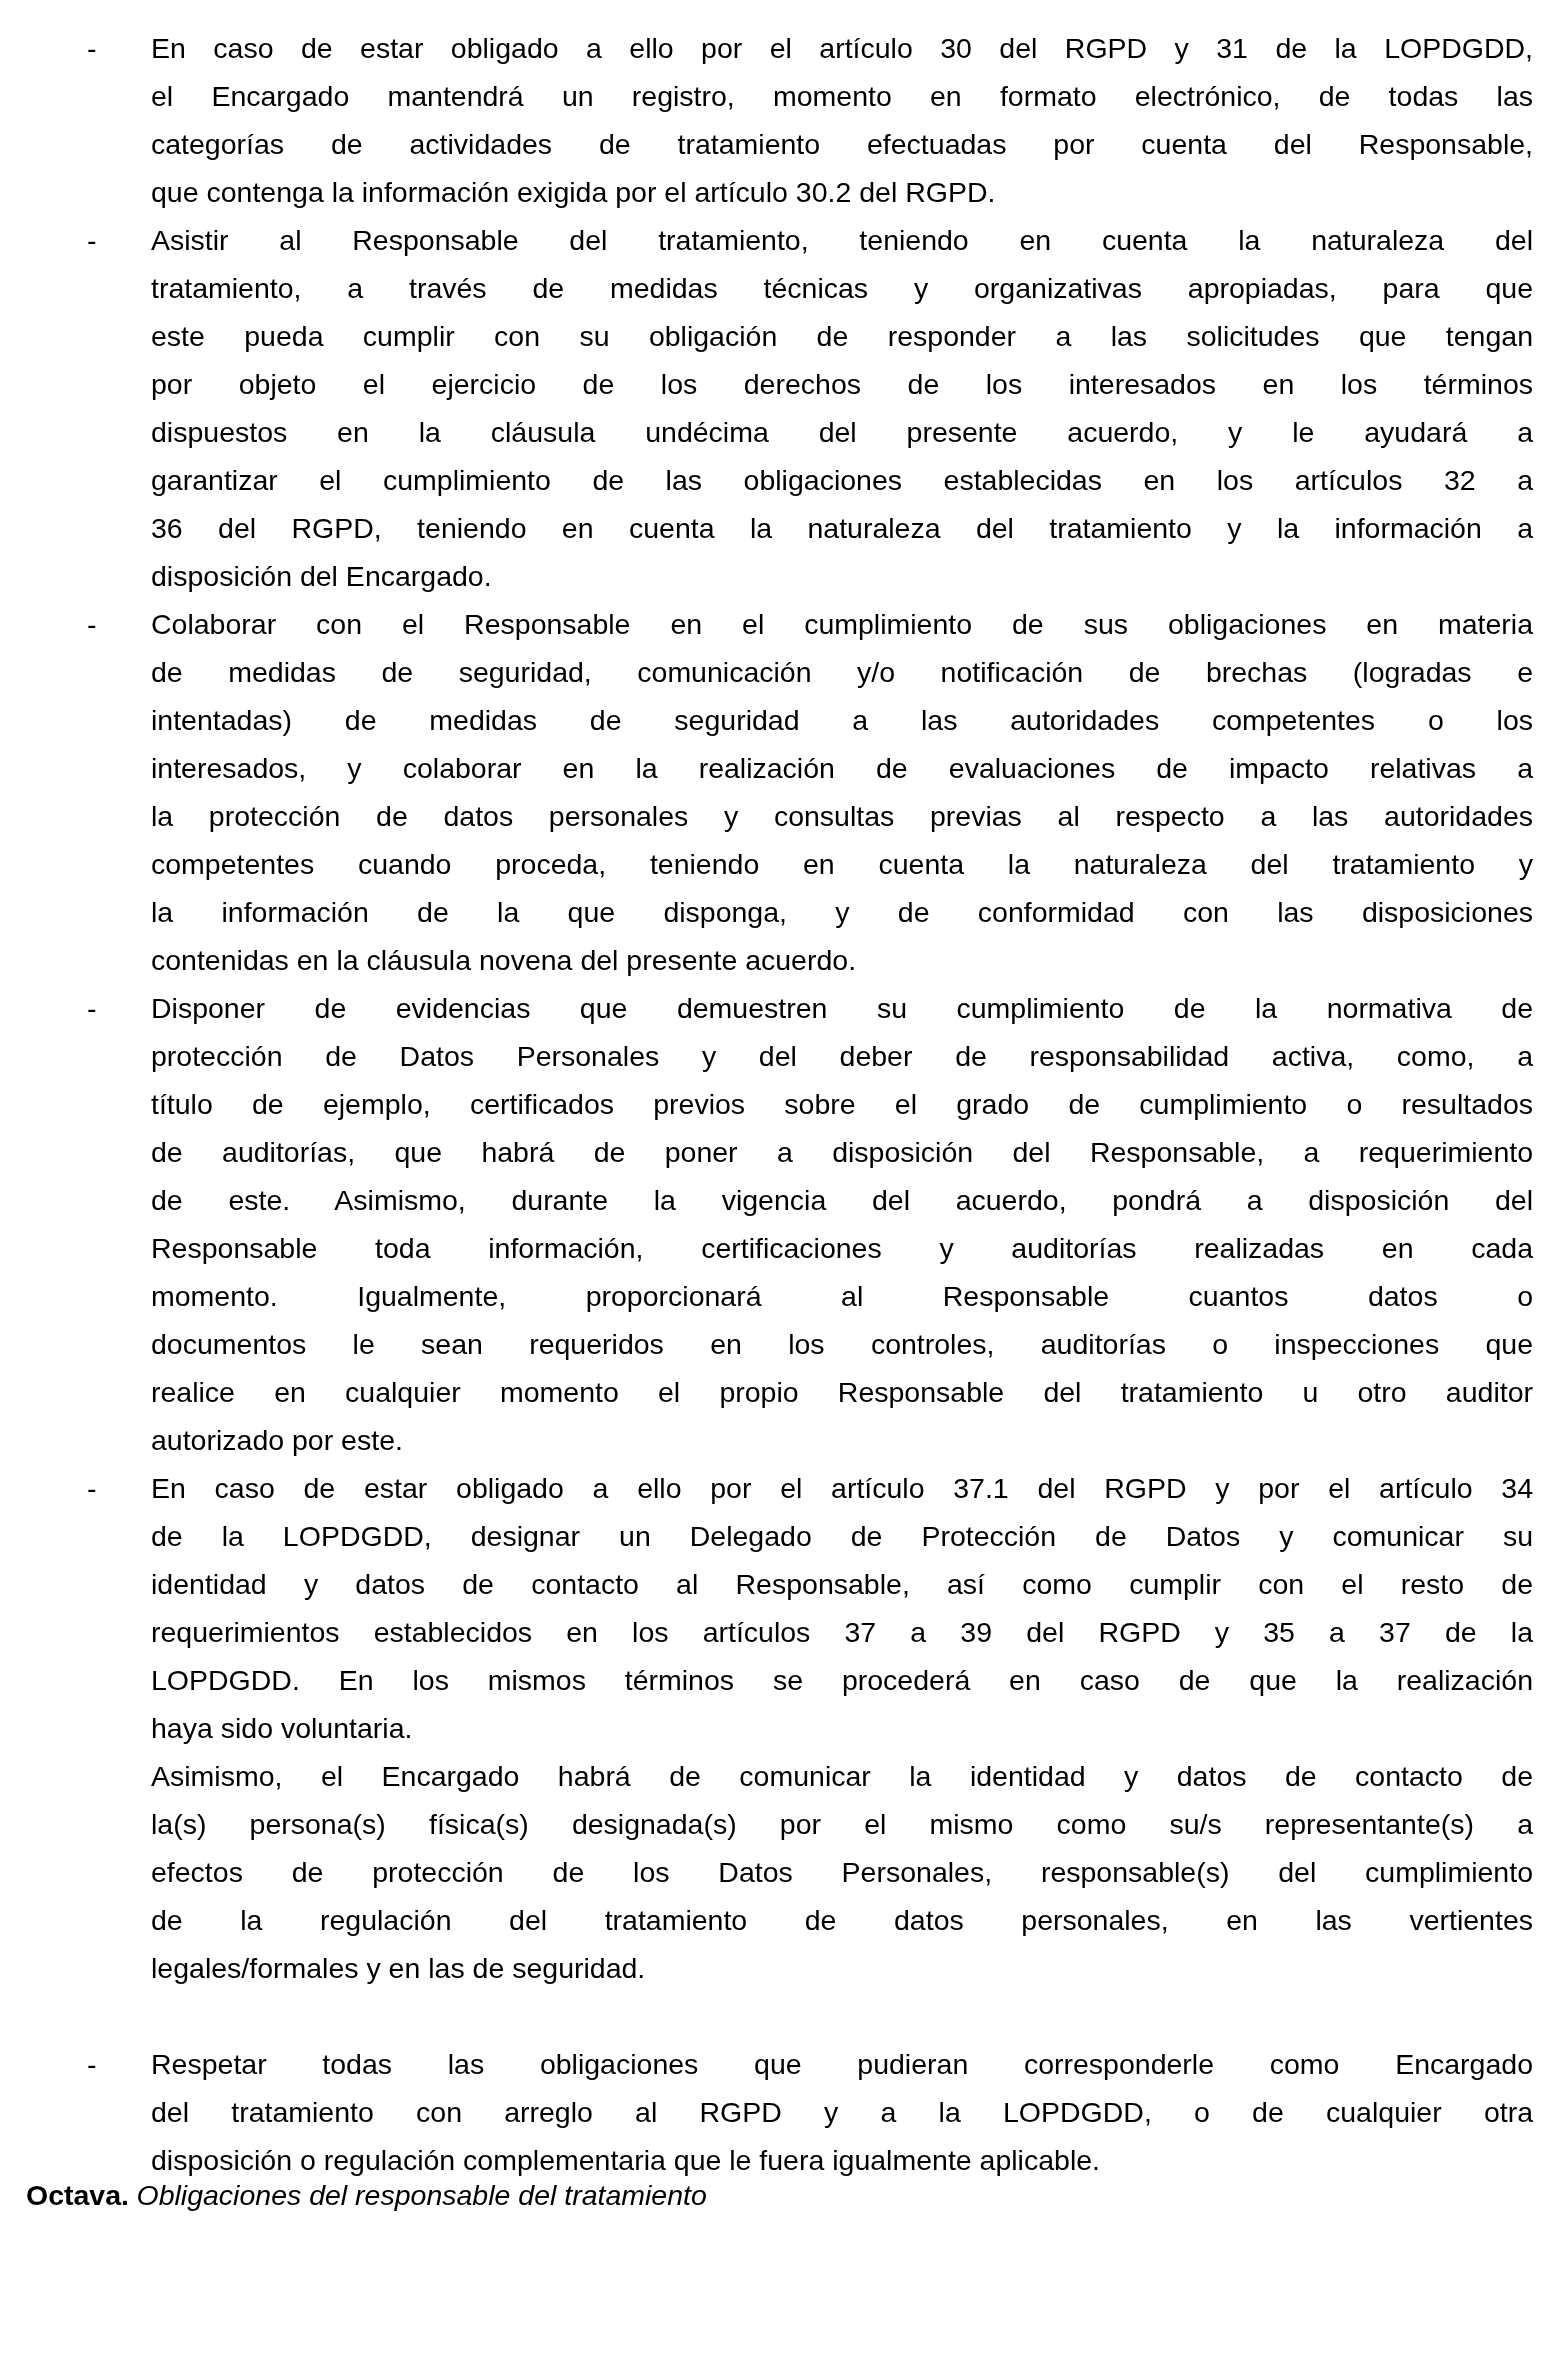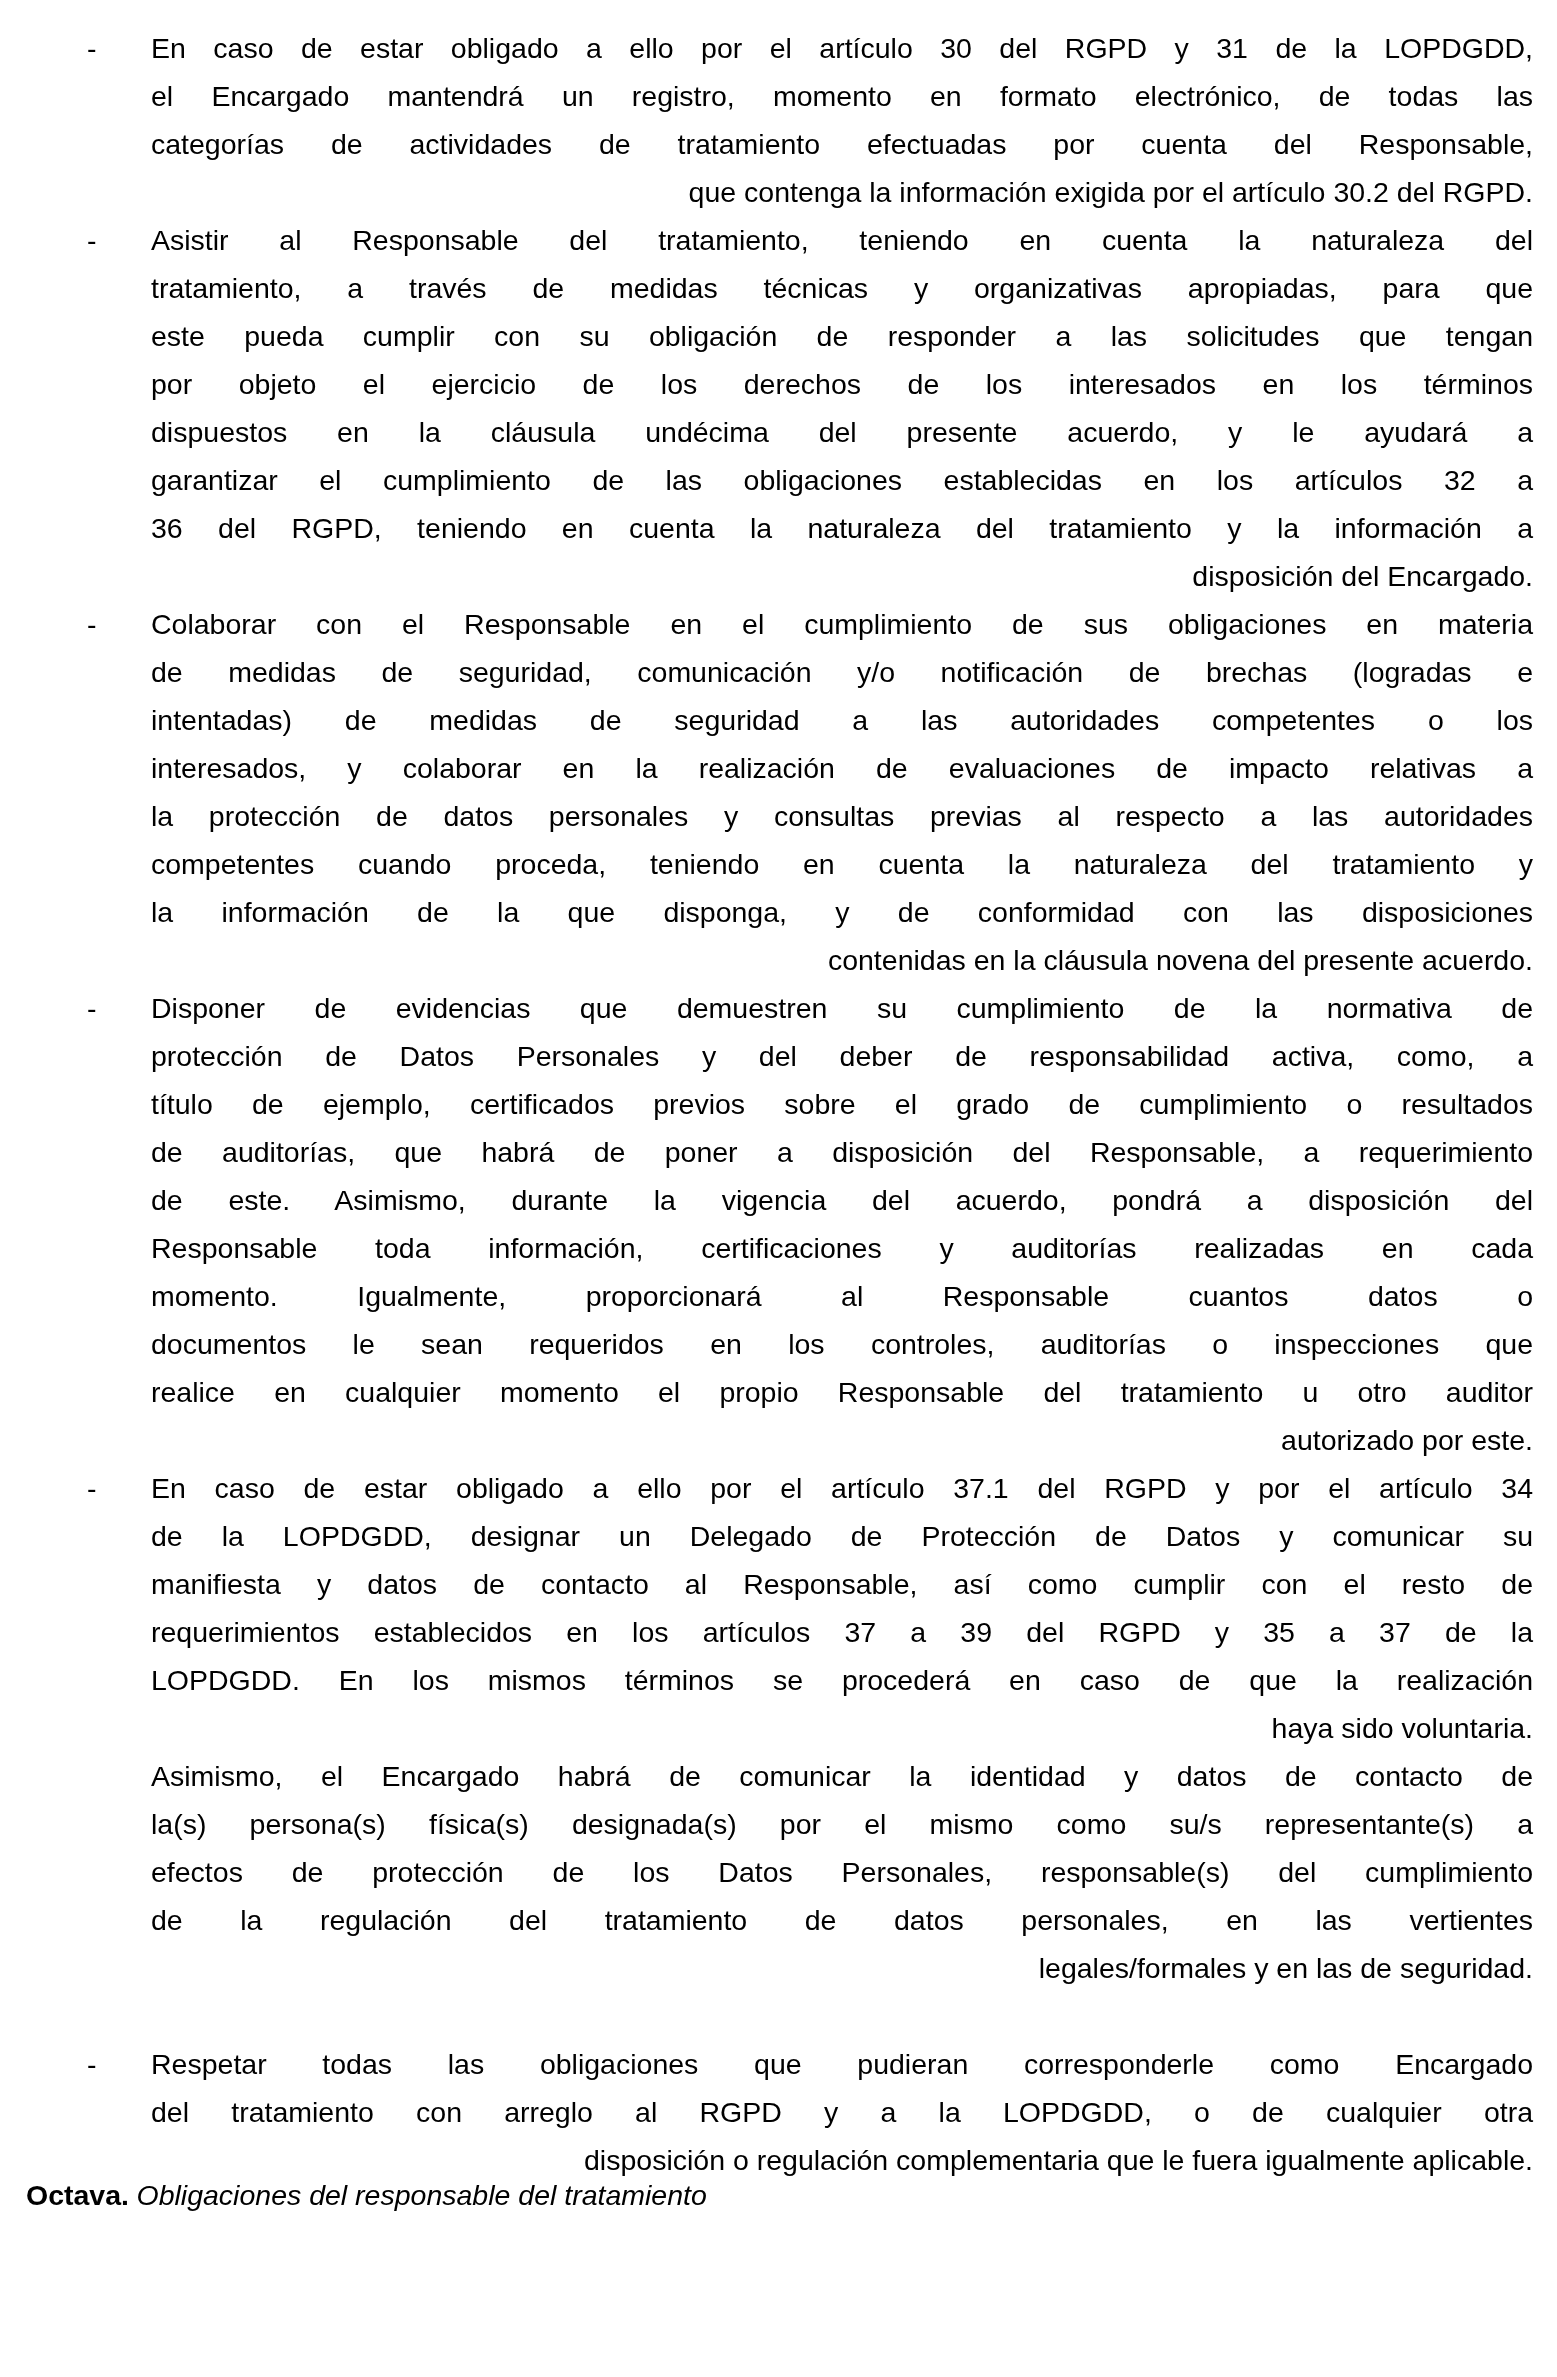--- a/index.html
+++ b/index.html
@@ -30,21 +30,21 @@
     position: absolute;
     left: 87px;
     top: 0;
   }
   .tline {
     text-align: justify;
     text-align-last: justify;
     white-space: normal;
   }
   .tline.lastline {
-    text-align: right;
+    text-align: left;
     text-align-last: auto;
   }
   .gap {
     height: 48px;
   }
   .heading {
     margin-top: -13.4px;
     padding-left: 26px;
     padding-right: 12px;
     text-align: left;
@@ -108,21 +108,21 @@
           <div class="tline">Responsable toda información, certificaciones y auditorías realizadas en cada</div>
           <div class="tline">momento. Igualmente, proporcionará al Responsable cuantos datos o</div>
           <div class="tline">documentos le sean requeridos en los controles, auditorías o inspecciones que</div>
           <div class="tline">realice en cualquier momento el propio Responsable del tratamiento u otro auditor</div>
           <div class="tline lastline">autorizado por este.</div>
         </div>
         <div class="block">
           <span class="marker">-</span>
           <div class="tline">En caso de estar obligado a ello por el artículo 37.1 del RGPD y por el artículo 34</div>
           <div class="tline">de la LOPDGDD, designar un Delegado de Protección de Datos y comunicar su</div>
-          <div class="tline">manifiesta y datos de contacto al Responsable, así como cumplir con el resto de</div>
+          <div class="tline">identidad y datos de contacto al Responsable, así como cumplir con el resto de</div>
           <div class="tline">requerimientos establecidos en los artículos 37 a 39 del RGPD y 35 a 37 de la</div>
           <div class="tline">LOPDGDD. En los mismos términos se procederá en caso de que la realización</div>
           <div class="tline lastline">haya sido voluntaria.</div>
         </div>
         <div class="block">
           <div class="tline">Asimismo, el Encargado habrá de comunicar la identidad y datos de contacto de</div>
           <div class="tline">la(s) persona(s) física(s) designada(s) por el mismo como su/s representante(s) a</div>
           <div class="tline">efectos de protección de los Datos Personales, responsable(s) del cumplimiento</div>
           <div class="tline">de la regulación del tratamiento de datos personales, en las vertientes</div>
           <div class="tline lastline">legales/formales y en las de seguridad.</div>

